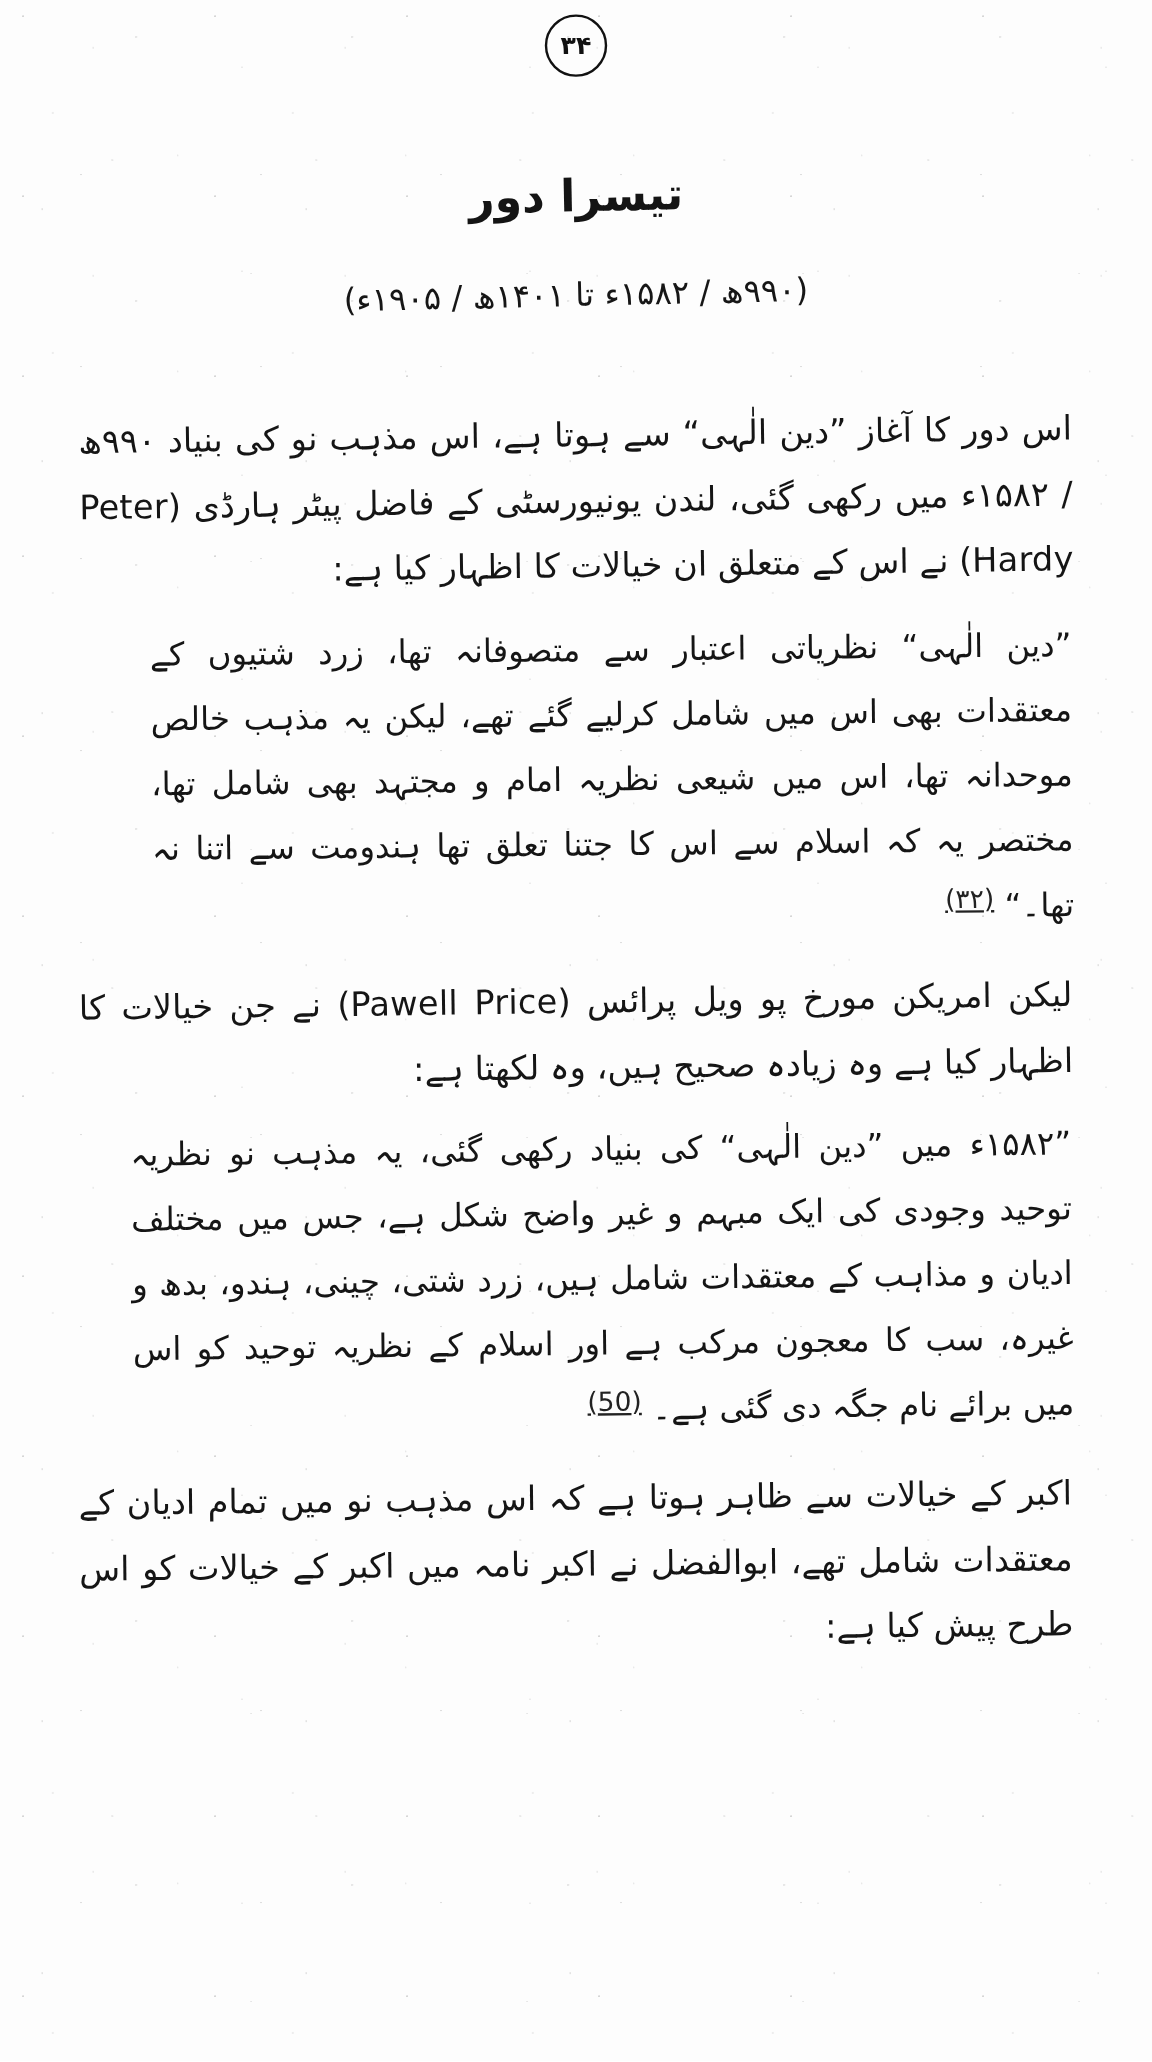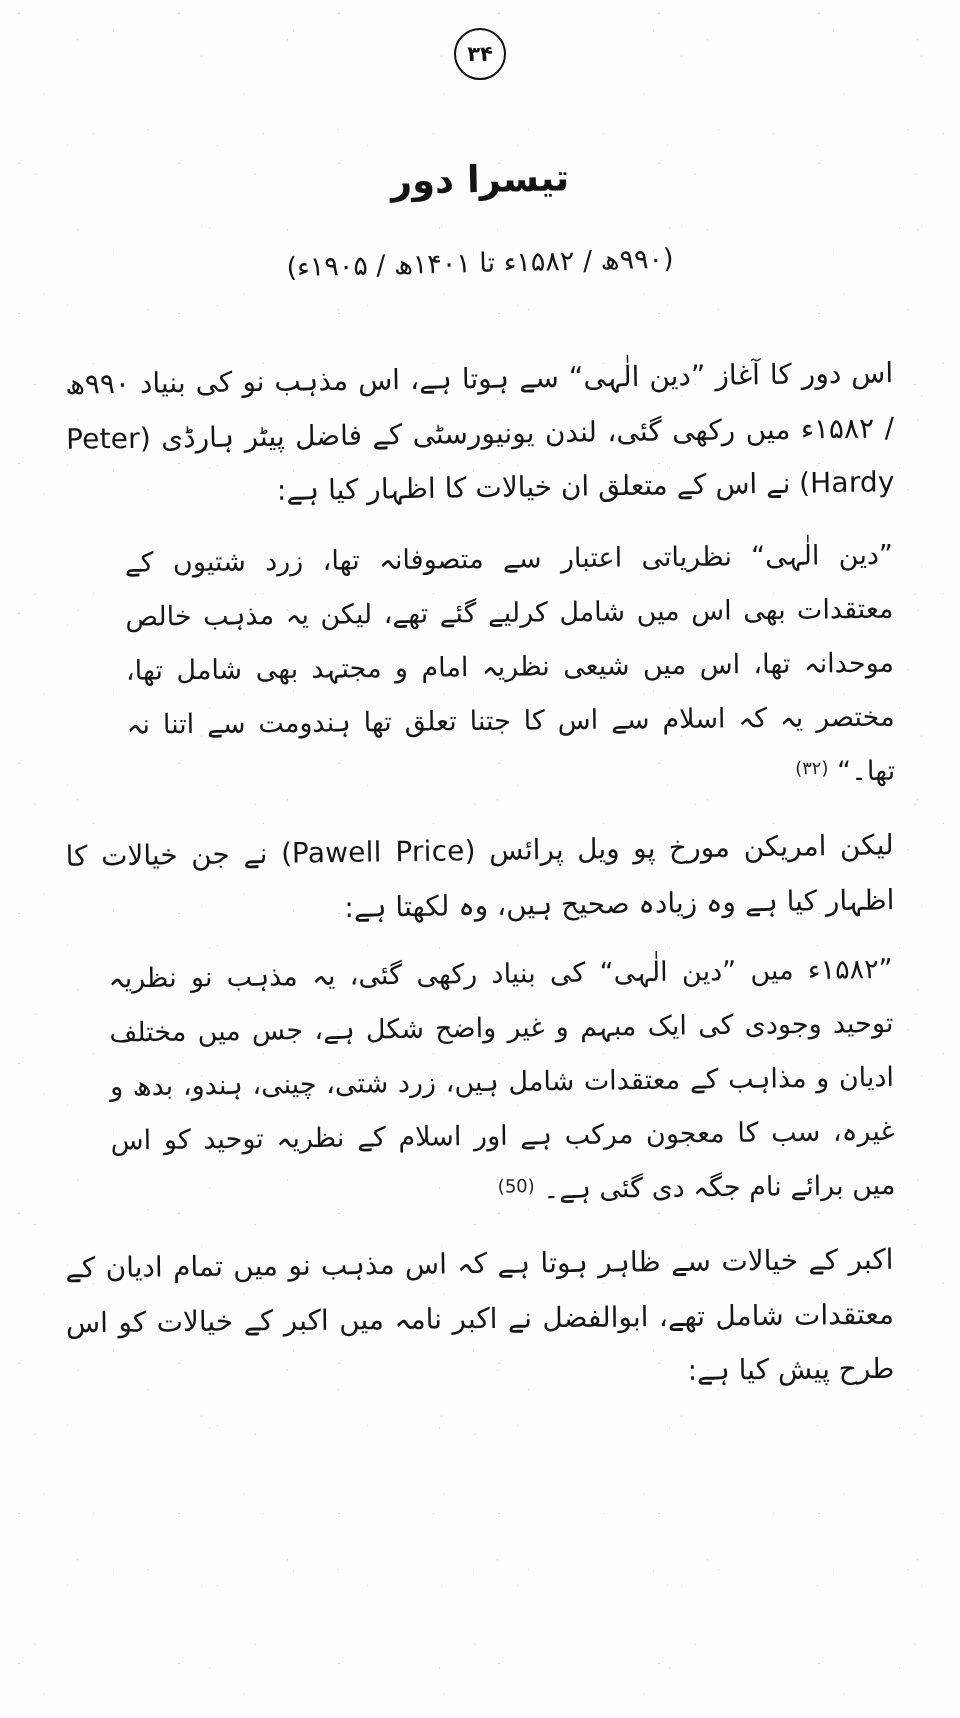--- a/index.html
+++ b/index.html
@@ -43,21 +43,21 @@
       radial-gradient(circle at 91% 95%, rgba(0,0,0,0.3) 0.5px, transparent 0.8px);
     background-size: 160px 150px, 210px 190px, 180px 220px, 240px 170px,
                      200px 200px, 170px 230px, 190px 180px, 220px 210px,
                      150px 160px, 230px 240px;
   }
 
   
   .page-number-wrap {
     display: flex;
     justify-content: center;
-    padding-top: 28px;
+    padding-top: 12px;
   }
   .page-number {
     width: 48px;
     height: 48px;
     border: 2.5px solid #111;
     border-radius: 50%;
     display: flex;
     align-items: center;
     justify-content: center;
     font-size: 21px;
@@ -127,23 +127,24 @@
     padding: 0 26px;
     font-size: 28px;
   }
 
   
   .skew-a { transform: rotate(-0.8deg); }
   .skew-b { transform: rotate(-0.6deg); }
   .skew-c { transform: rotate(-0.7deg); }
 
   .ref-mark {
-    font-size: 18px;
+    font-size: 22px;
     vertical-align: 0.35em;
     color: #222;
+    text-decoration: underline;
   }
 </style>
 </head>
 <body>
 
 <div class="page">
 
   <div class="page-number-wrap">
     <div class="page-number">۳۴</div>
   </div>

